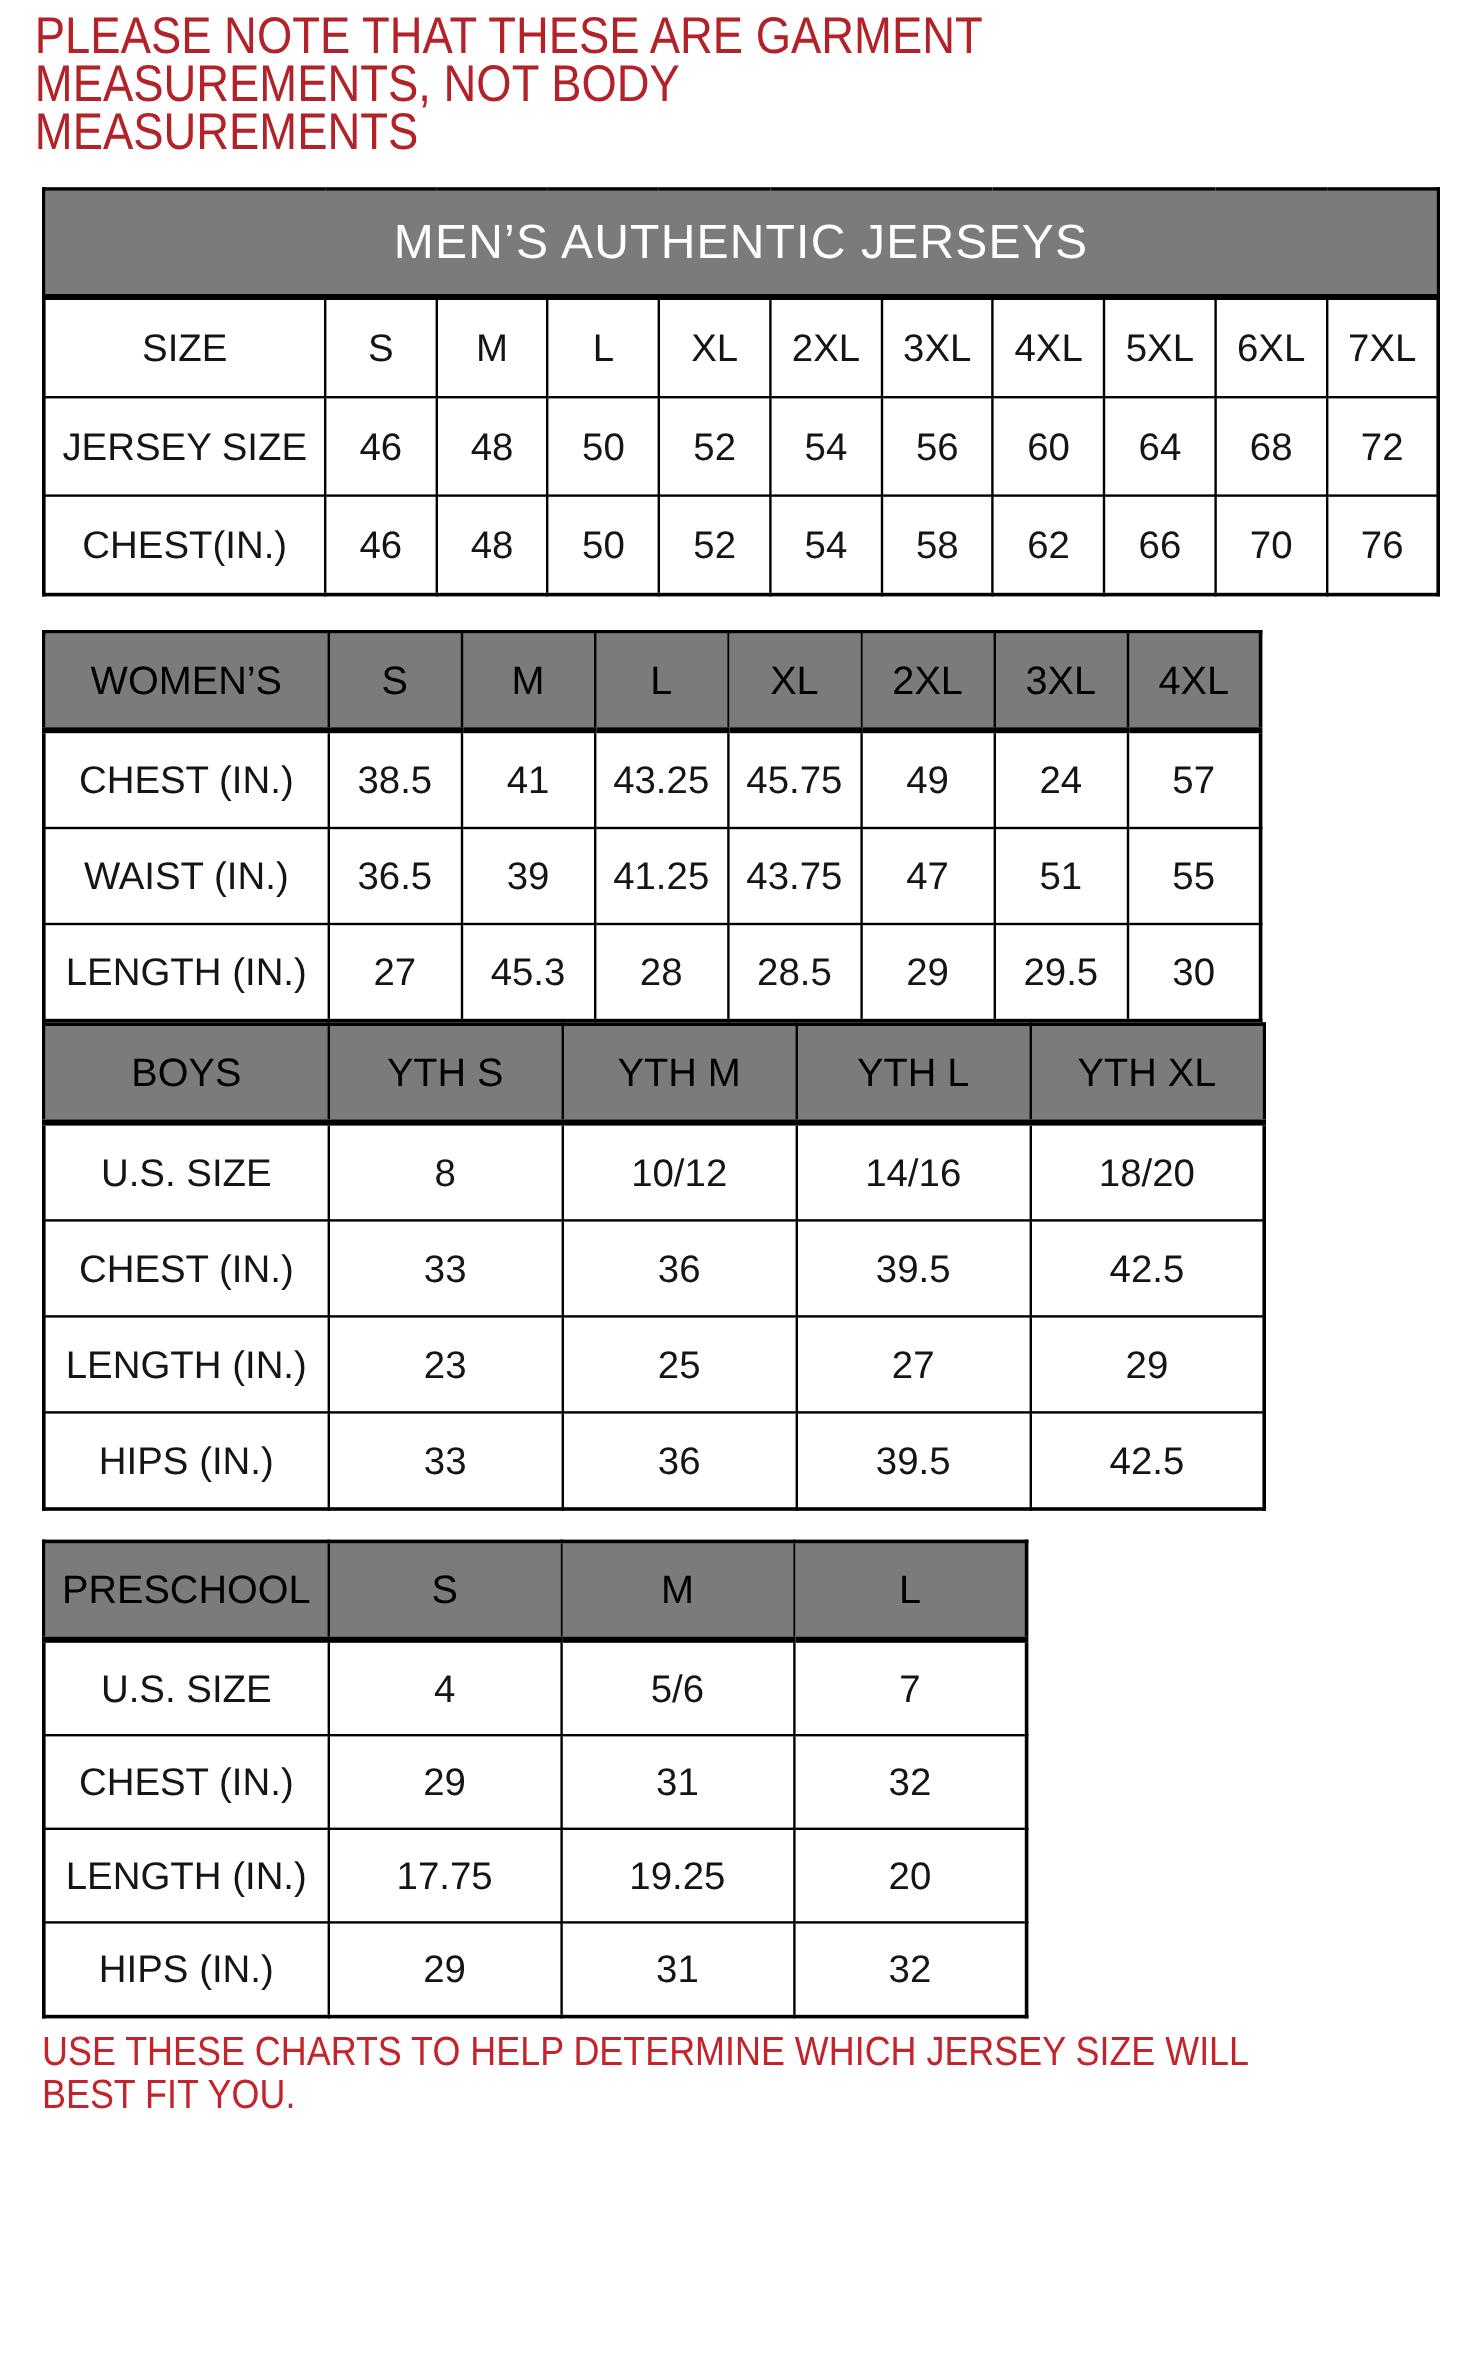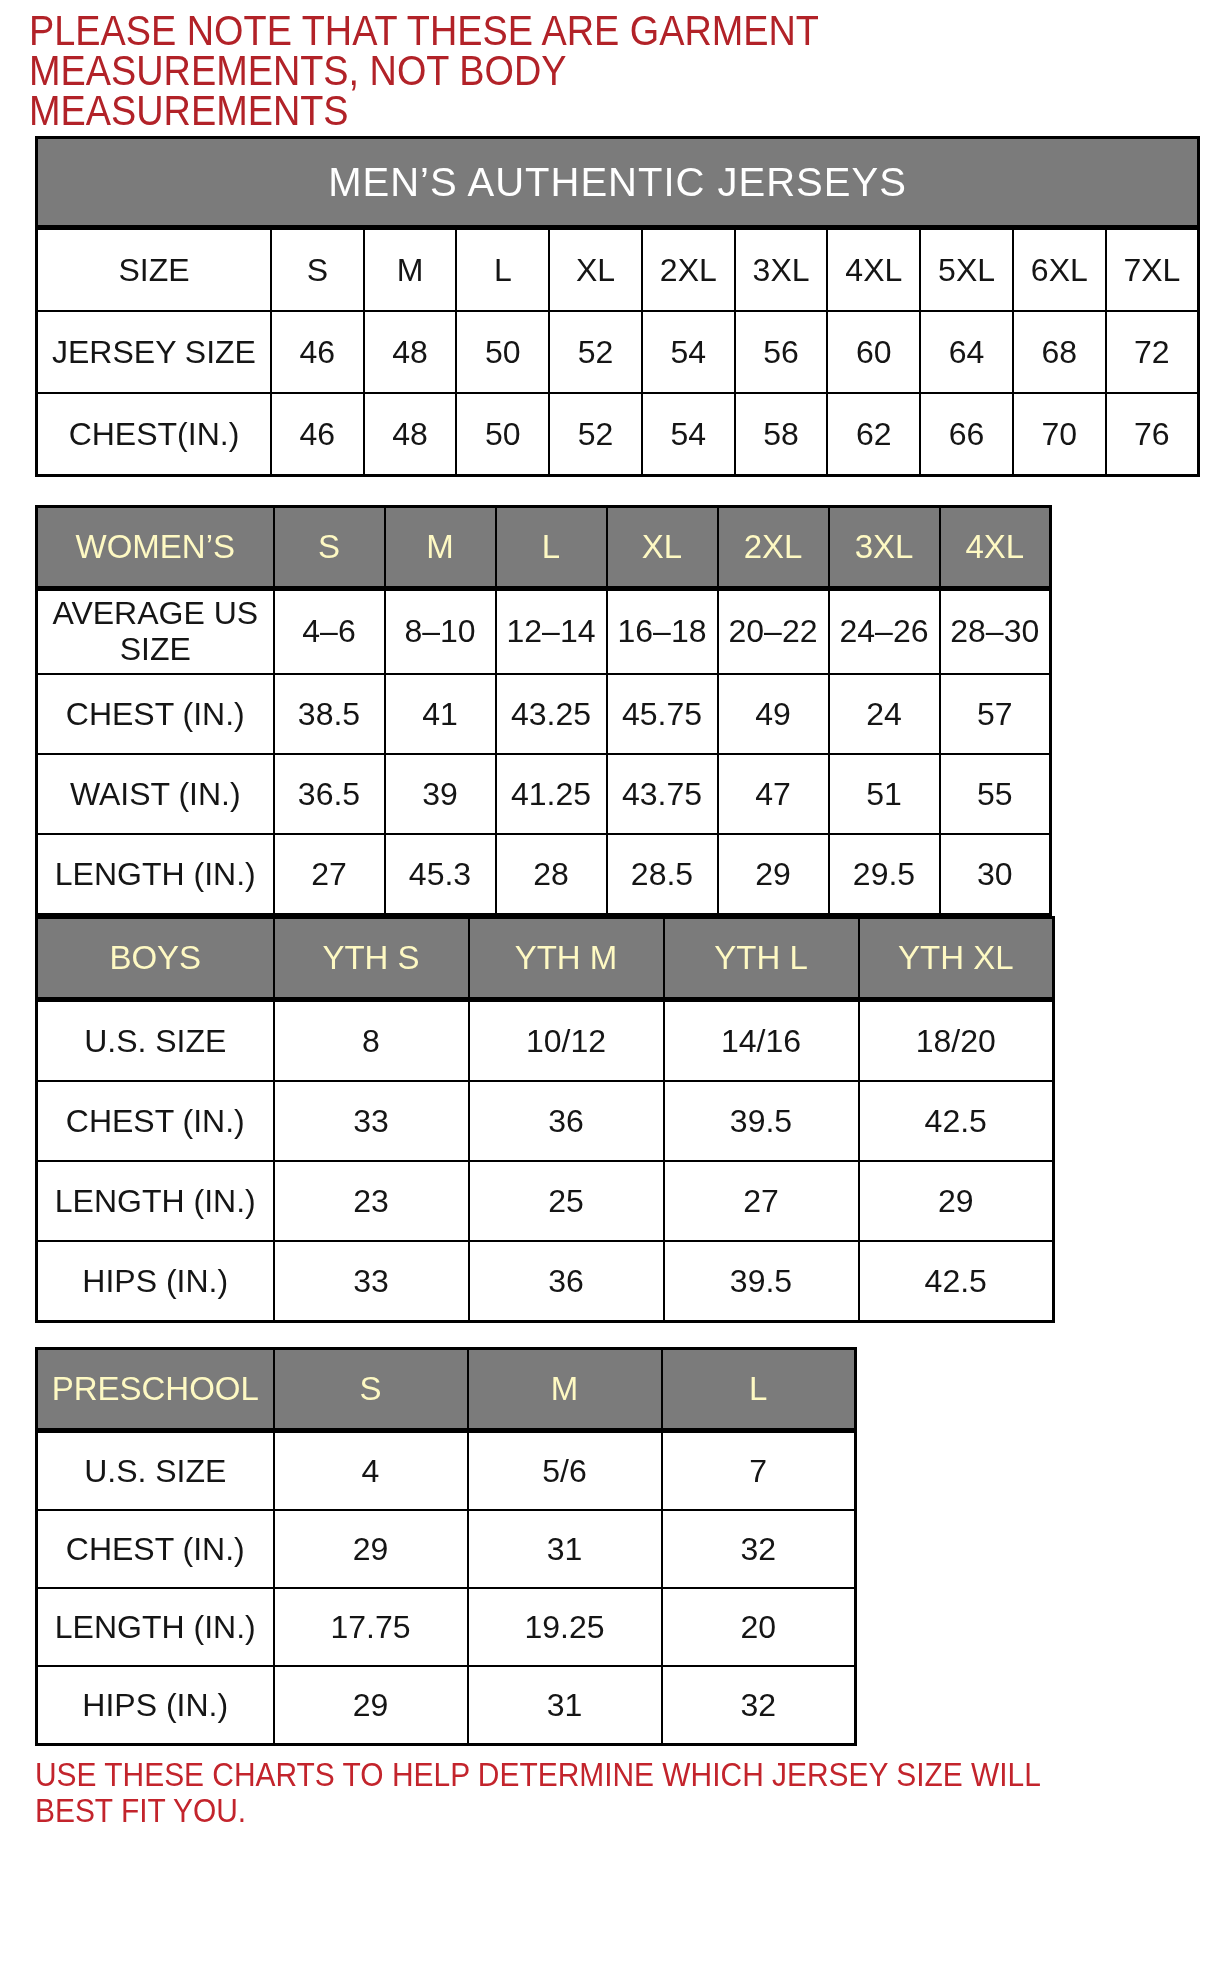--- a/index.html
+++ b/index.html
@@ -28,29 +28,29 @@
   }
   table.tbl td, table.tbl th{
     border:2px solid #000;padding:0 6px;overflow:hidden;
     font-weight:400;
   }
   tr.banner-row td{
     background:#7b7b7b;color:#ffffff;font-size:40px;letter-spacing:1px;
     height:86px;border-bottom:5px solid #000;
   }
   tr.head-row th{
-    background:#7b7b7b;color:#fef9c3;font-size:33px;height:78px;
+    background:#7b7b7b;color:#000000;font-size:33px;height:78px;
     border-bottom:5px solid #000;font-weight:400;
   }
   .mens td{height:80px;}
   .womens td{height:78px;}
   .womens tr.first-body td{height:82px;line-height:1.12;}
   .boys td{height:78px;}
   .preschool td{height:76px;}
-  .mens{width:1165px;margin-top:6px;}
+  .mens{width:1165px;margin-top:26px;}
   .womens{width:1016px;margin-top:28px;}
   .boys{width:1016px;}
   .preschool{width:820px;margin-top:24px;}
   .footer-note{
     margin:10px 0 0 35px;font-size:34px;line-height:36px;
   }
   .footer-note .squeeze{
     display:inline-block;transform:scaleX(0.88);transform-origin:left top;
   }
 </style>
@@ -122,30 +122,20 @@
         <tr class="head-row">
       <th>WOMEN’S</th>
       <th>S</th>
       <th>M</th>
       <th>L</th>
       <th>XL</th>
       <th>2XL</th>
       <th>3XL</th>
       <th>4XL</th>
     </tr>
-    <tr class="first-body">
-      <td>AVERAGE US SIZE</td>
-      <td>4–6</td>
-      <td>8–10</td>
-      <td>12–14</td>
-      <td>16–18</td>
-      <td>20–22</td>
-      <td>24–26</td>
-      <td>28–30</td>
-    </tr>
     <tr>
       <td>CHEST (IN.)</td>
       <td>38.5</td>
       <td>41</td>
       <td>43.25</td>
       <td>45.75</td>
       <td>49</td>
       <td>24</td>
       <td>57</td>
     </tr>

